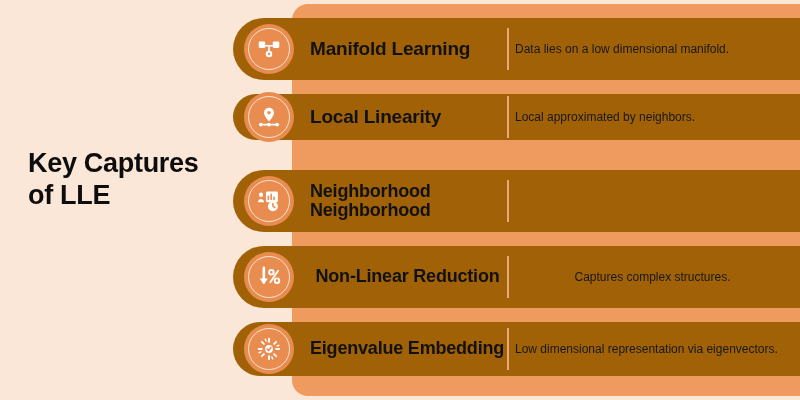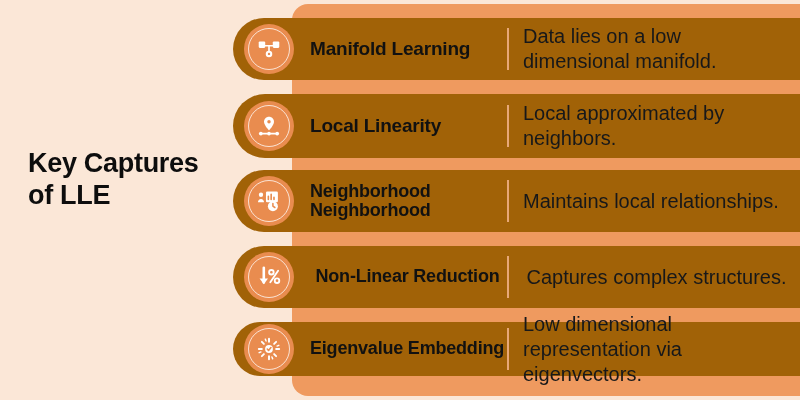--- a/index.html
+++ b/index.html
@@ -46,21 +46,21 @@
     left: 233px;
     width: 567px;
     background: #a16207;
     border-top-left-radius: 34px;
     border-bottom-left-radius: 34px;
     display: flex;
     align-items: center;
   }
 
   .row-1 { top: 18px;  height: 62px; }
-  .row-2 { top: 94px;  height: 64px; }
+  .row-2 { top: 94px;  height: 46px; }
   .row-3 { top: 170px; height: 62px; }
   .row-4 { top: 246px; height: 62px; text-align: center; }
   .row-5 { top: 322px; height: 54px; }
 
   .icon-badge {
     flex: 0 0 auto;
     width: 50px;
     height: 50px;
     margin-left: 11px;
     border-radius: 50%;
@@ -104,23 +104,23 @@
   .divider {
     flex: 0 0 auto;
     width: 2px;
     height: 42px;
     background: #e8a878;
     margin-left: 2px;
   }
 
   .row-desc {
     flex: 1 1 auto;
-    margin-left: 14px;
+    margin-left: 6px;
     margin-right: 10px;
-    font-size: 20px;
+    font-size: 12px;
     color: #17181a;
     line-height: 1.25;
   }
 
   .heading {
     position: absolute;
     left: 28px;
     top: 148px;
     width: 205px;
     font-size: 27px;
@@ -178,21 +178,20 @@
           <circle cx="4.6" cy="6.2" r="2" fill="#ffffff" stroke="none"></circle>
           <path d="M1.8 13.2c0-1.8 1.2-3 2.8-3s2.8 1.2 2.8 3z" fill="#ffffff" stroke="none"></path>
           <rect x="9.2" y="3.2" width="11" height="10" rx="1.2" fill="#ffffff" stroke="none"></rect>
           <path d="M11.4 10.6 L11.4 7.6 M14 10.6 L14 5.8 M16.6 10.6 L16.6 8.6" stroke="#e98c4f" stroke-width="1.5"></path>
           <circle cx="15.6" cy="16.8" r="4.6" fill="#ffffff" stroke="none"></circle>
           <path d="M15.6 14.3 L15.6 16.8 L17.4 18" stroke="#e98c4f" stroke-width="1.4"></path>
         </svg>
       </div>
       <div class="row-title small">Neighborhood Neighborhood</div>
       <div class="divider"></div>
-      <div class="row-desc">Maintains local relationships.</div>
     </div>
 
     <div class="row row-4">
       <div class="icon-badge">
         <svg viewBox="0 0 24 24" fill="none" stroke="#ffffff" stroke-width="1.6" stroke-linecap="round" stroke-linejoin="round">
           <path d="M7.2 3.5 L7.2 17" stroke-width="2.4"></path>
           <path d="M3.3 13.4 L7.2 18.6 L11.1 13.4 Z" fill="#ffffff" stroke="none"></path>
           <circle cx="14.2" cy="7.6" r="2.1" stroke-width="1.7"></circle>
           <circle cx="19.4" cy="15.4" r="2.1" stroke-width="1.7"></circle>
           <path d="M20.4 6.2 L13.2 16.8" stroke-width="1.7"></path>

